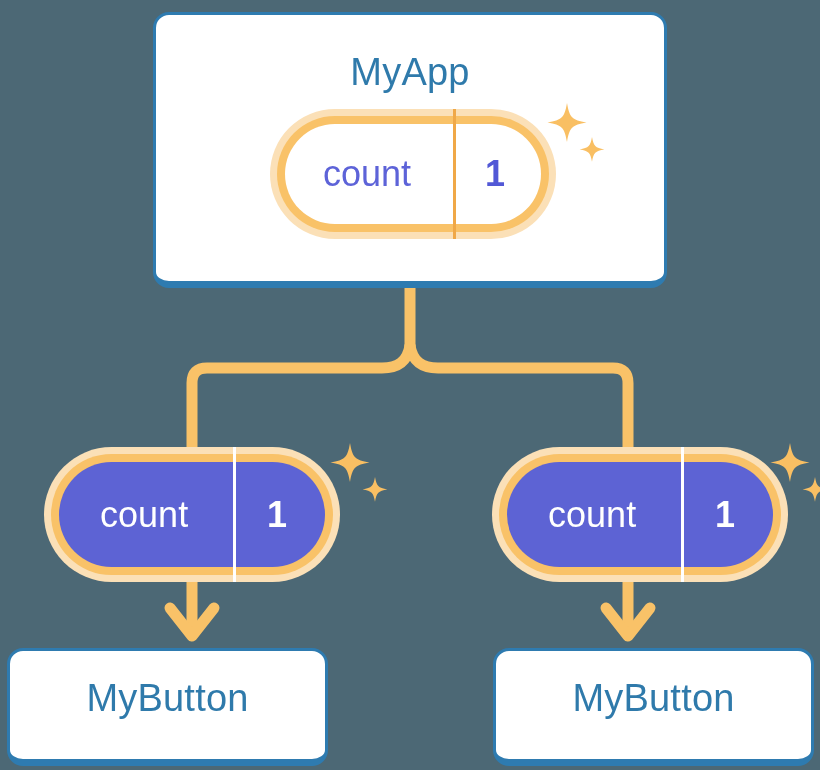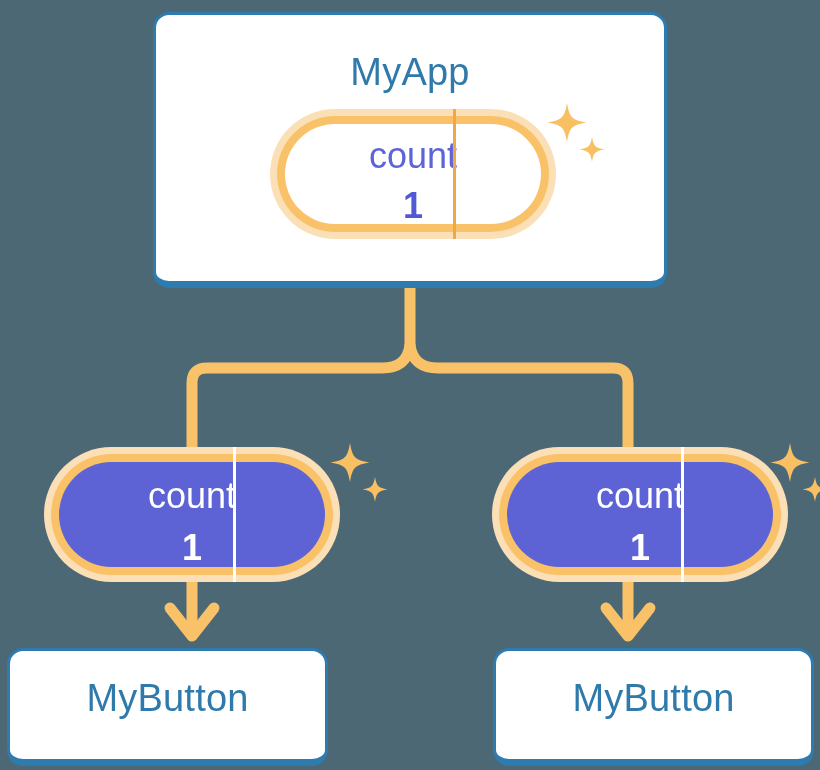--- a/index.html
+++ b/index.html
@@ -89,21 +89,20 @@
     background: #f9c268;
   }
   
   .state-pill .body {
     position: absolute;
     inset: 15px;
     border-radius: 999px;
     display: flex;
     align-items: stretch;
     overflow: hidden;
-    flex-direction: column;
   }
   .state-pill .seg-label,
   .state-pill .state-pill-value {
     display: flex;
     align-items: center;
     justify-content: center;
     line-height: 1;
     white-space: nowrap;
   }
   .state-pill .seg-label {

